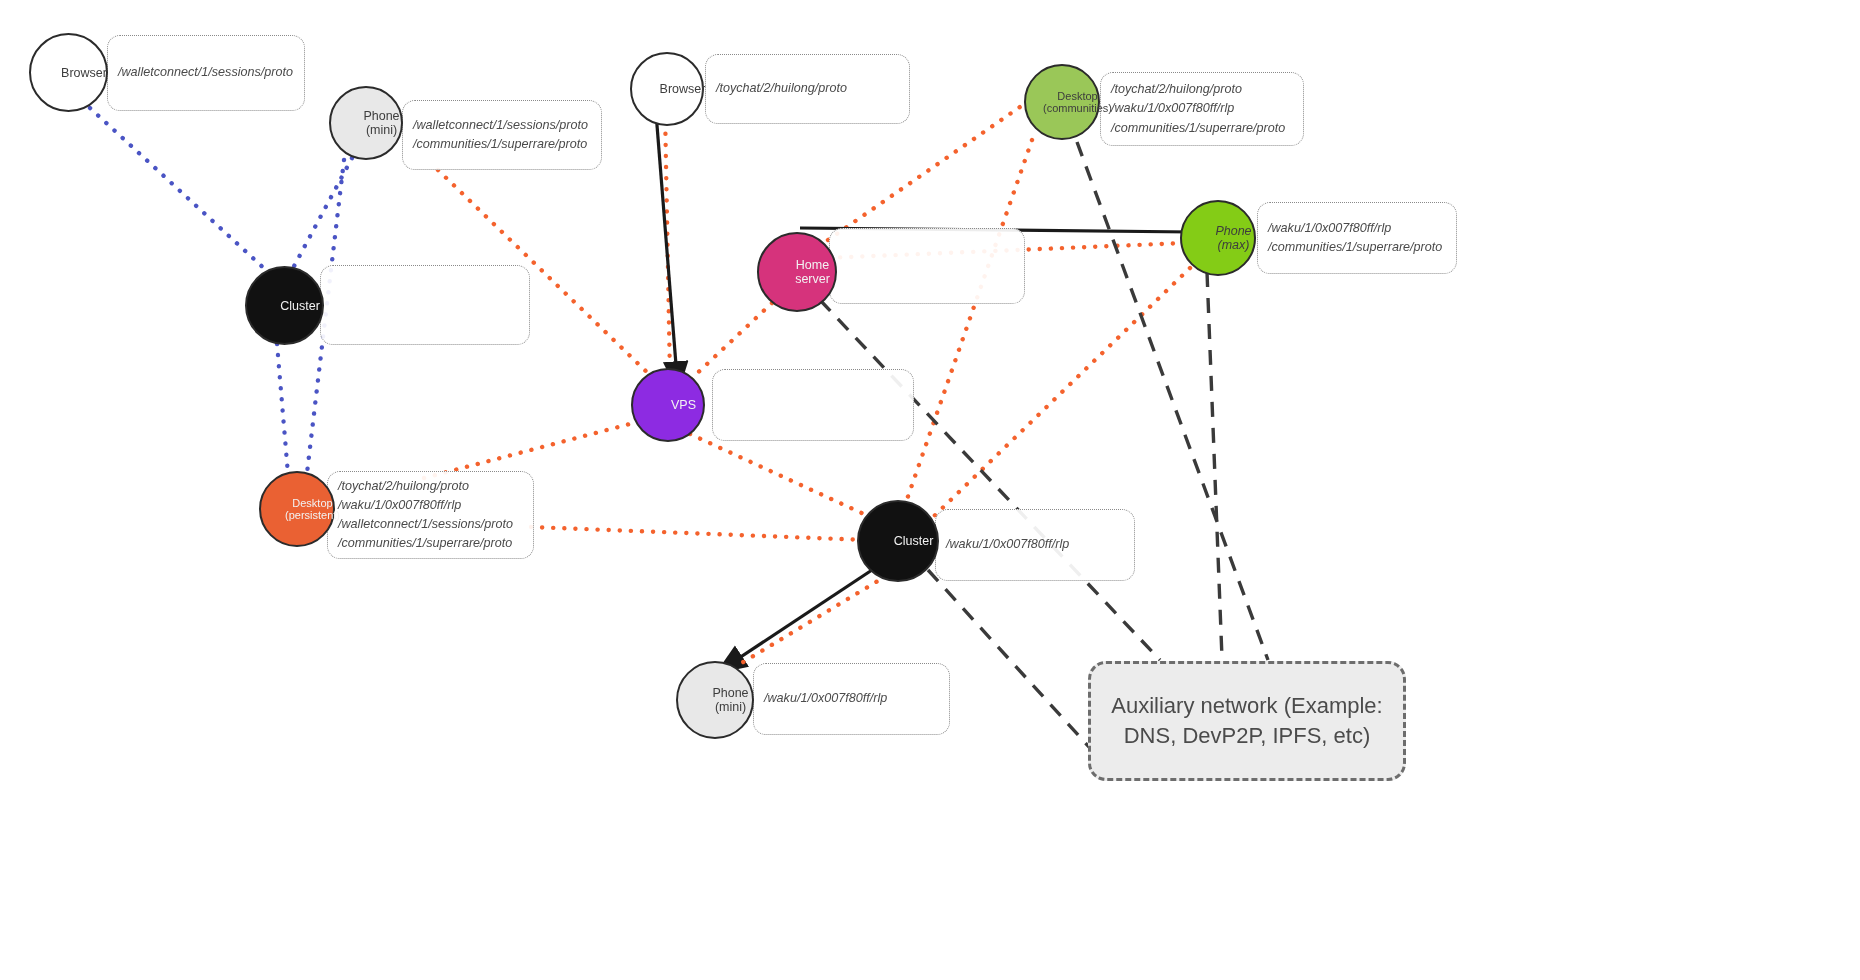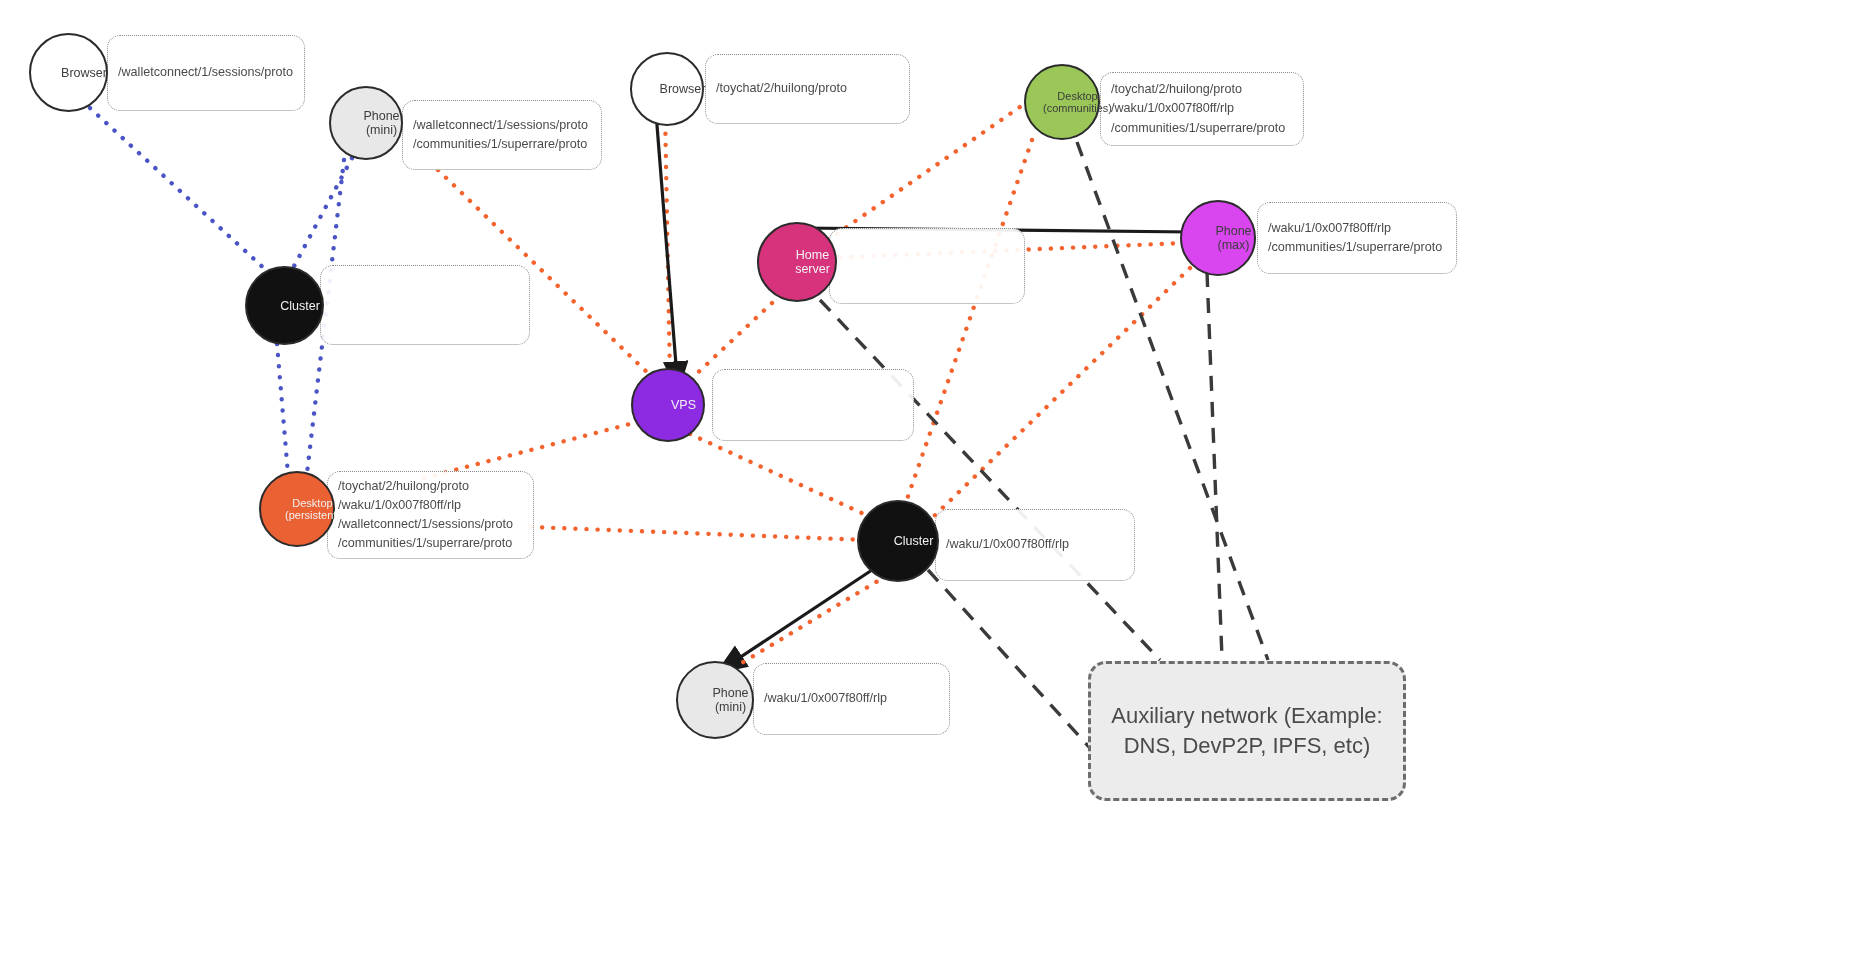--- a/index.html
+++ b/index.html
@@ -48,21 +48,21 @@
     color: #4a4a4a;
     font-size: 12.6px;
     line-height: 1.52;
     padding: 6px 10px;
     display: flex;
     flex-direction: column;
     justify-content: center;
     z-index: 3;
     white-space: nowrap;
   }
-  .label-box .ln { display: block; }
+  .label-box .ln { display: block; font-style: italic; }
   .aux-box {
     position: absolute;
     box-sizing: border-box;
     border: 3px dashed #6d6d6d;
     border-radius: 18px;
     background: #ececec;
     color: #4b4b4b;
     font-size: 22px;
     line-height: 1.36;
     display: flex;
@@ -138,42 +138,42 @@
       <div class="node" style="left: 630px; top: 52px; width: 74px; height: 74px; background: rgb(255, 255, 255);">
         <div>
           <span>Browser</span>
         </div>
       </div>
       <div class="node dark-label" style="left: 631px; top: 368px; width: 74px; height: 74px; background: rgb(141, 43, 226);">
         <div>
           <span>VPS</span>
         </div>
       </div>
-      <div class="node dark-label" style="left: 757px; top: 222px; width: 80px; height: 80px; background: rgb(214, 51, 124);">
+      <div class="node dark-label" style="left: 757px; top: 232px; width: 80px; height: 80px; background: rgb(214, 51, 124);">
         <div>
           <span>Home server</span>
         </div>
       </div>
       <div class="node dark-label" style="left: 857px; top: 500px; width: 82px; height: 82px; background: rgb(17, 17, 17);">
         <div>
           <span>Cluster</span>
         </div>
       </div>
       <div class="node" style="left: 676px; top: 661px; width: 78px; height: 78px; background: rgb(232, 232, 232);">
         <div>
           <span>Phone (mini)</span>
         </div>
       </div>
       <div class="node" style="left: 1024px; top: 64px; width: 76px; height: 76px; background: rgb(154, 199, 88);">
         <div>
           <span style="font-size: 11px;">Desktop</span>
           <span style="font-size: 11px;">(communities)</span>
         </div>
       </div>
-      <div class="node" style="left: 1180px; top: 200px; width: 76px; height: 76px; background: #d946ef;">
+      <div class="node" style="left: 1180px; top: 200px; width: 76px; height: 76px; background: #84cc16; font-style: italic;">
         <div>
           <span>Phone (max)</span>
         </div>
       </div>
     </div>
   <div id="labels-group">
       <div class="label-box" style="left: 107px; top: 35px; width: 198px; height: 76px;">
         <span class="ln">/walletconnect/1/sessions/proto</span>
       </div>
       <div class="label-box" style="left: 402px; top: 100px; width: 200px; height: 70px;">
@@ -202,20 +202,20 @@
         <span class="ln">/toychat/2/huilong/proto</span>
         <span class="ln">/waku/1/0x007f80ff/rlp</span>
         <span class="ln">/communities/1/superrare/proto</span>
       </div>
       <div class="label-box" style="left: 1257px; top: 202px; width: 200px; height: 72px;">
         <span class="ln">/waku/1/0x007f80ff/rlp</span>
         <span class="ln">/communities/1/superrare/proto</span>
       </div>
     </div>
 
-  <div class="aux-box" id="aux-box-el" style="left: 1088px; top: 661px; width: 318px; height: 140px;">
+  <div class="aux-box" id="aux-box-el" style="left: 1088px; top: 661px; width: 318px; height: 120px;">
     <div>
       <span class="ln">Auxiliary network (Example:</span>
       <span class="ln">DNS, DevP2P, IPFS, etc)</span>
     </div>
   </div>
 
 </div>
 
 </body></html>

